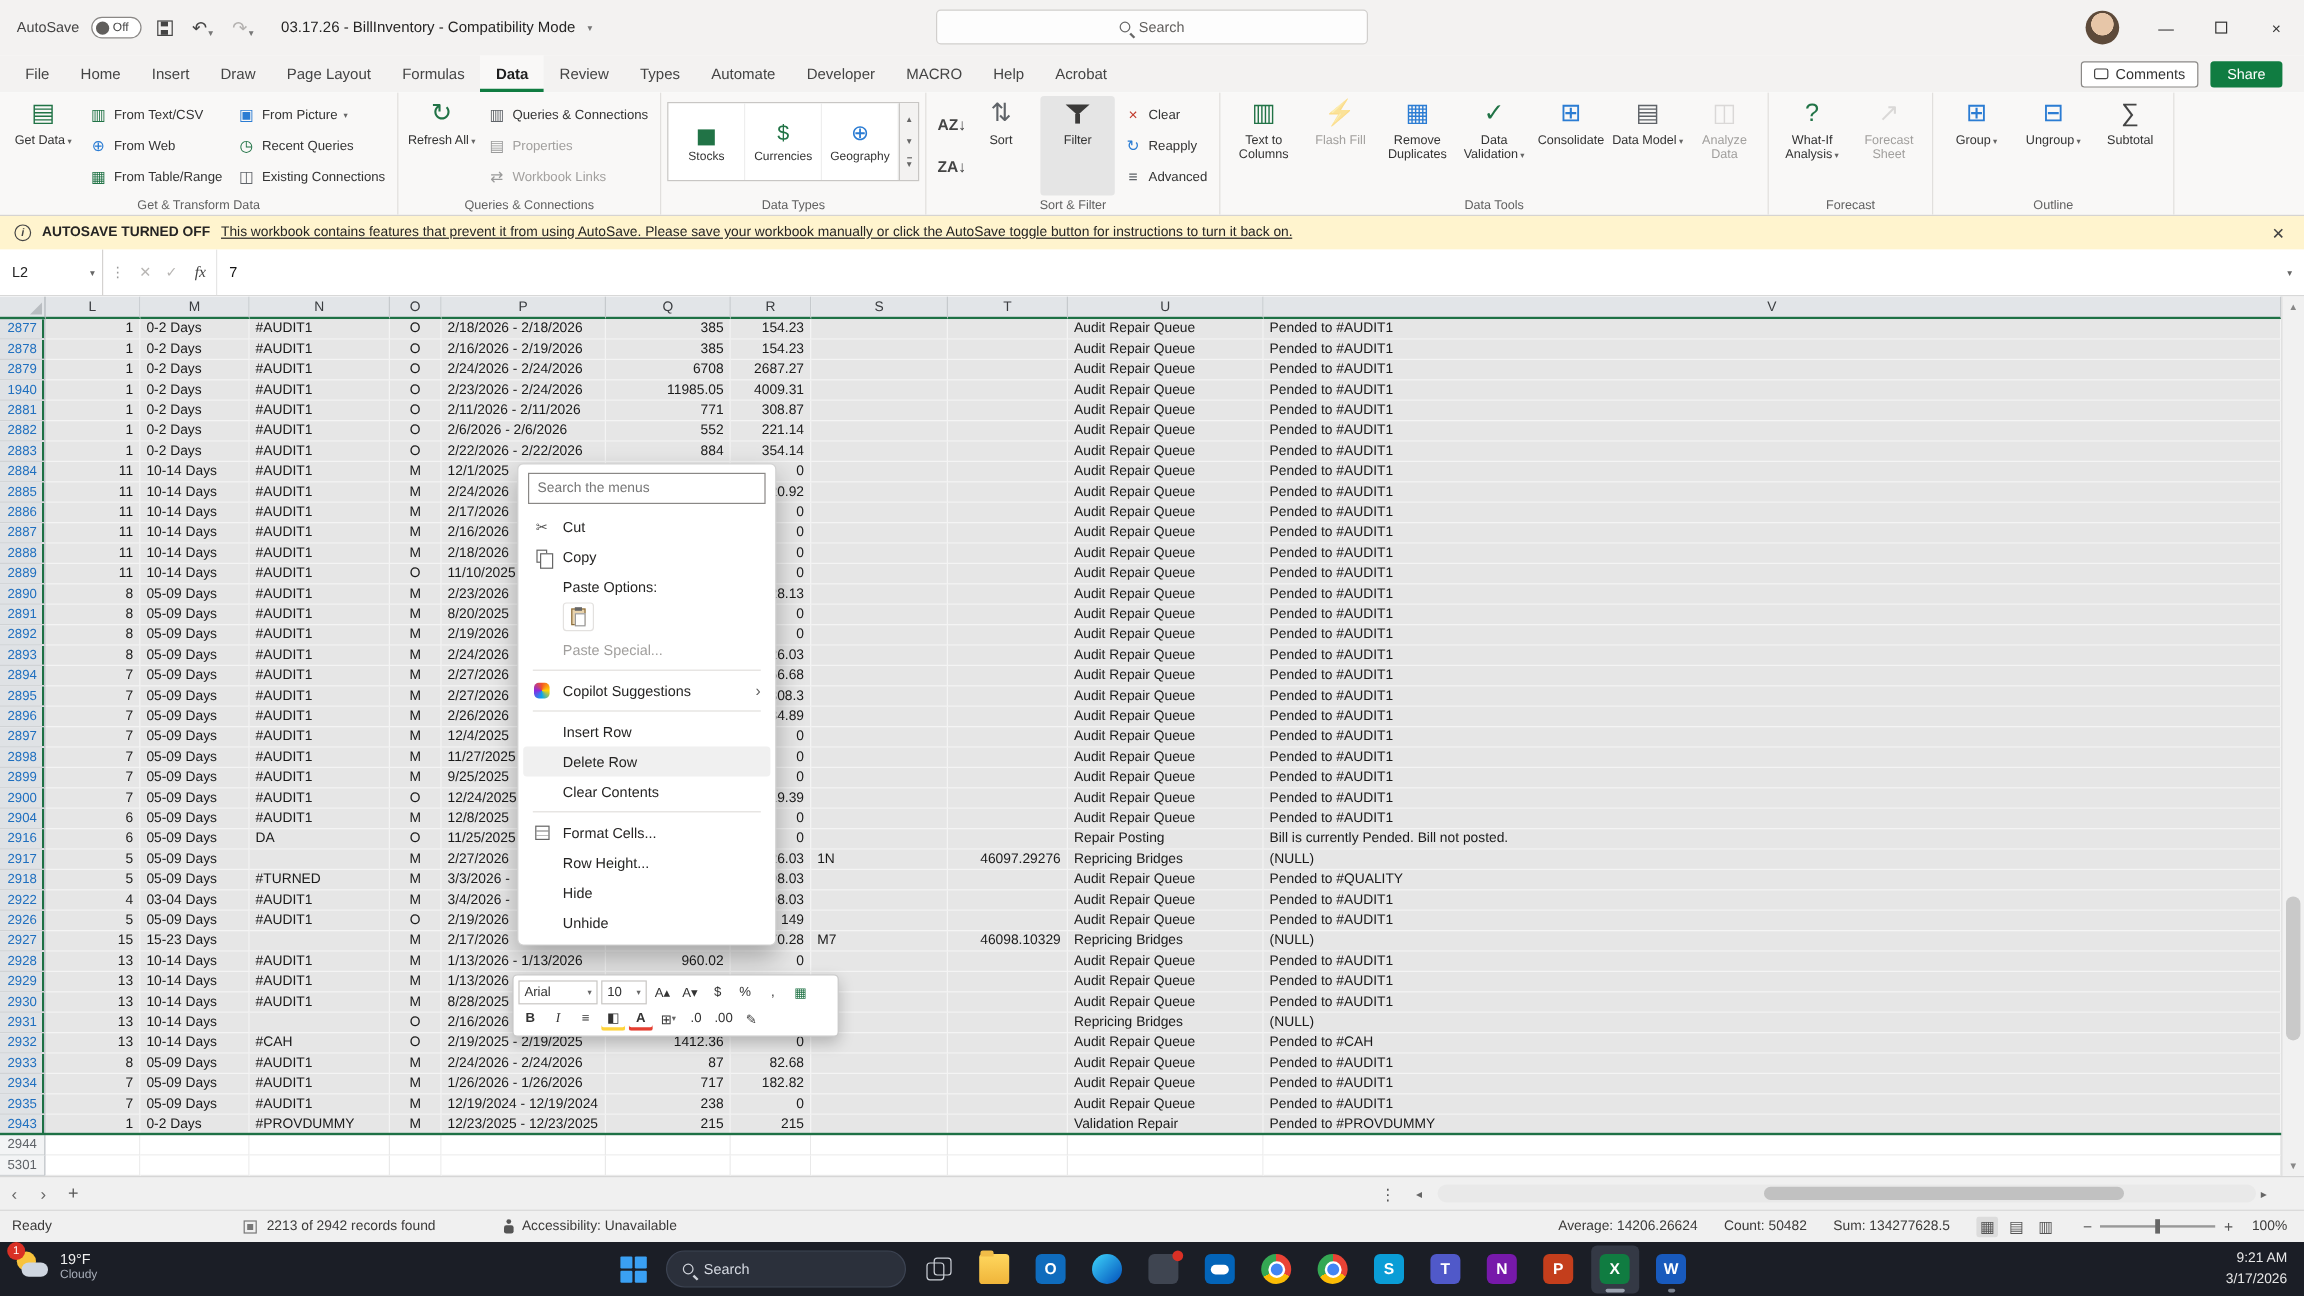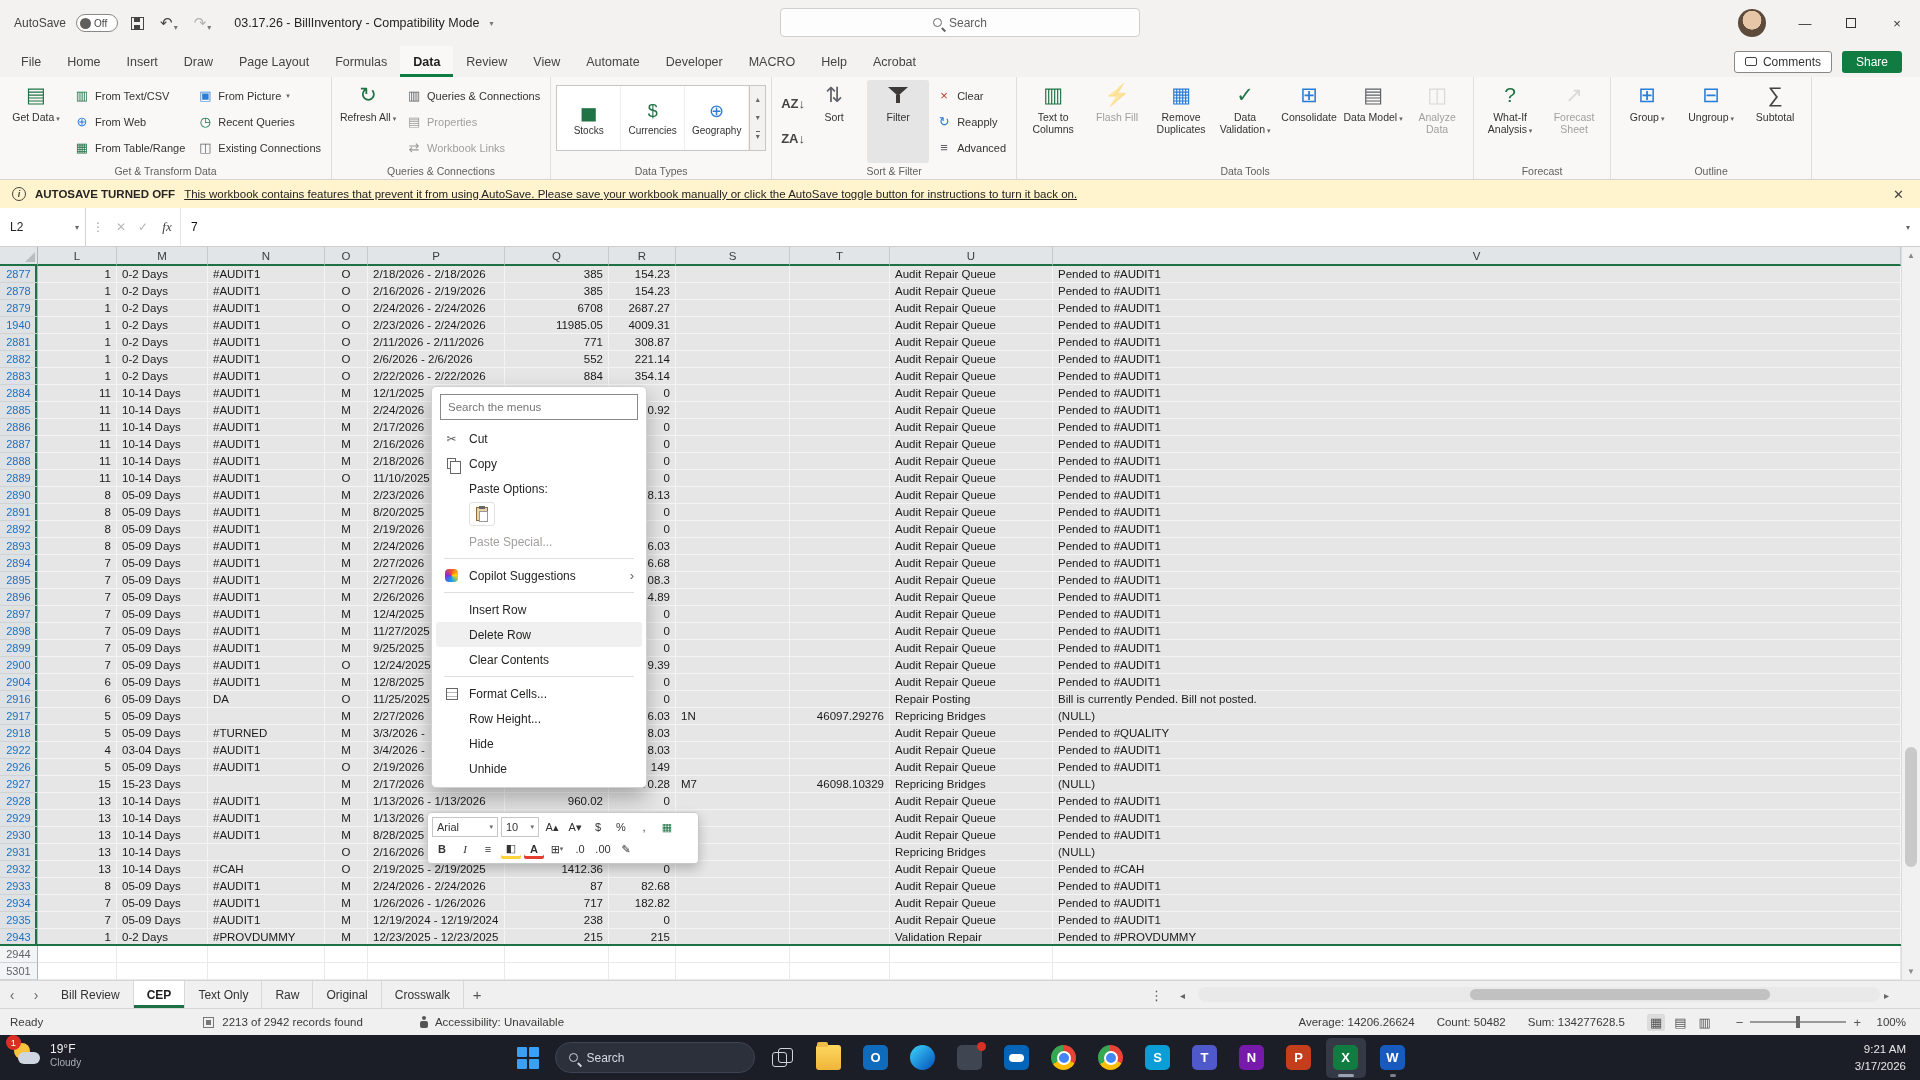--- a/index.html
+++ b/index.html
@@ -237,21 +237,21 @@
 <div id="tabsrow">
   <div id="ribbon-tabs">
       <div class="rtab">File</div>
       <div class="rtab">Home</div>
       <div class="rtab">Insert</div>
       <div class="rtab">Draw</div>
       <div class="rtab">Page Layout</div>
       <div class="rtab">Formulas</div>
       <div class="rtab active">Data</div>
       <div class="rtab">Review</div>
-      <div class="rtab">View</div>
+      <div class="rtab">Types</div>
       <div class="rtab">Automate</div>
       <div class="rtab">Developer</div>
       <div class="rtab">MACRO</div>
       <div class="rtab">Help</div>
       <div class="rtab">Acrobat</div>
     </div>
   <div class="tab-actions">
     <span class="comments-btn">
         <span class="ic-bubble"></span>
         <span>Comments</span>
@@ -1184,28 +1184,20 @@
     <span class="mt-btn">⊞<span class="mt-chev">▾</span></span>
     <span class="mt-btn">.0</span>
     <span class="mt-btn">.00</span>
     <span class="mt-btn">✎</span>
   </div>
 </div>
 
 <div id="tabbar">
   <span class="tb-nav">‹</span>
   <span class="tb-nav">›</span>
-  <div id="sheettabs">
-      <div class="stab">Bill Review</div>
-      <div class="stab active">CEP</div>
-      <div class="stab">Text Only</div>
-      <div class="stab">Raw</div>
-      <div class="stab">Original</div>
-      <div class="stab">Crosswalk</div>
-    </div>
   <span class="addsheet">+</span>
   <span class="kebab">⋮</span>
   <span class="hs-arrow" style="left:1180px">◂</span>
   <div class="hs-track">
     <div class="hs-thumb"></div>
   </div>
   <span class="hs-arrow" style="left:1884px">▸</span>
 </div>
 
 <div id="statusbar">

